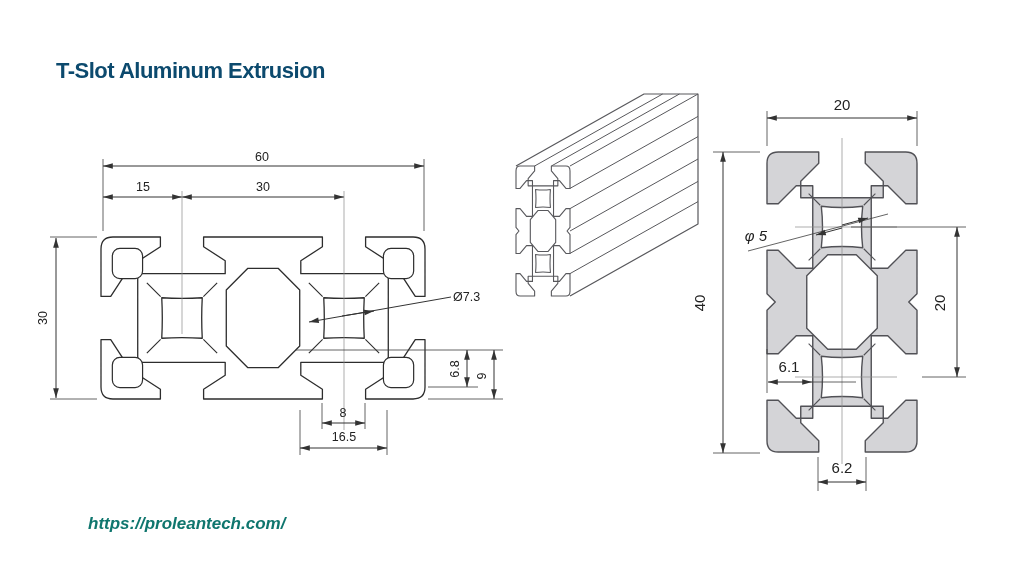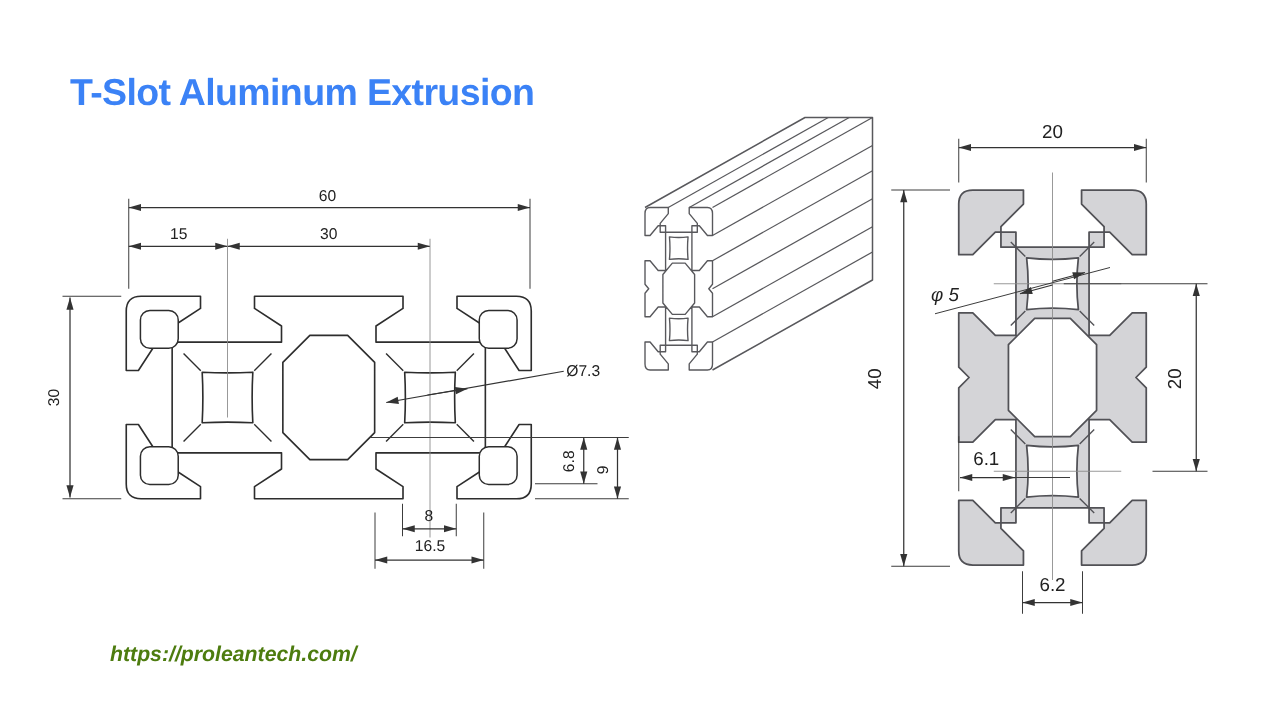--- a/index.html
+++ b/index.html
@@ -1,22 +1,22 @@
 <!DOCTYPE html>
 <html><head>
 <meta charset="utf-8">
 <style>
   html,body{margin:0;padding:0;background:#e9e9e9;}
   #canvas{position:relative;width:1024px;height:576px;background:#ffffff;overflow:hidden;
           font-family:"Liberation Sans",sans-serif;}
   #draw-svg{position:absolute;left:0;top:0;}
-  .title{position:absolute;left:56px;top:58px;font-size:30px;font-weight:bold;
-         letter-spacing:-0.5px;color:#3b82f6;}
+  .title{position:absolute;left:56px;top:58px;font-size:22px;font-weight:bold;
+         letter-spacing:-0.5px;color:#0c4a6e;}
   .site-url{position:absolute;left:88px;top:514px;font-size:17px;font-weight:bold;
-            font-style:italic;color:#4d7c0f;}
+            font-style:italic;color:#0f766e;}
   .dim{stroke:#333;stroke-width:1;fill:none}
   .ext{stroke:#3c3c3c;stroke-width:0.8;fill:none}
   .thin{stroke:#3c3c3c;stroke-width:0.8;fill:none}
   .cl{stroke:#8a8a8a;stroke-width:0.7;fill:none}
   .dim-label{font:12.5px "Liberation Sans",sans-serif;fill:#222;text-anchor:middle}
   .dim-label-lg{font:15px "Liberation Sans",sans-serif;fill:#222;text-anchor:middle}
   .phi{font-style:italic}
 </style>
 </head>
 <body>

